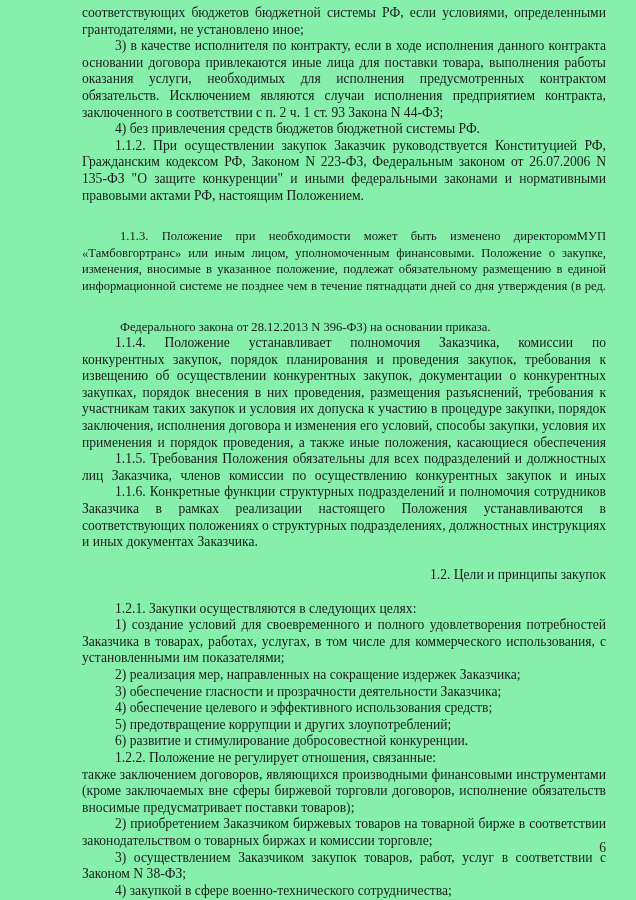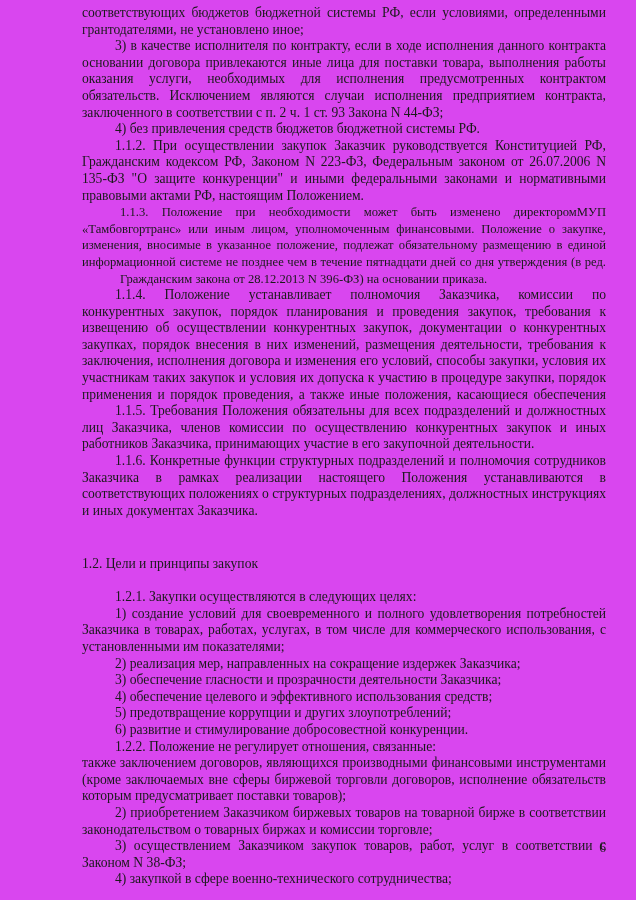--- a/index.html
+++ b/index.html
@@ -1,25 +1,25 @@
 <!DOCTYPE html>
 <html><head>
 <meta charset="utf-8">
 <style>
   html, body { margin: 0; padding: 0; background: #fff; }
   body { width: 636px; height: 900px; position: relative; overflow: hidden; }
-  .page { position: absolute; left: 0; top: 0; width: 636px; height: 900px; background: #d946ef; }
+  .page { position: absolute; left: 0; top: 0; width: 636px; height: 900px; background: #86efac; }
   .content { position: absolute; left: 82px; top: 5px; width: 524px; font-family: "Liberation Serif", serif; font-size: 13.6px; color: #1a1a1a; }
   .ln { height: 16.6px; line-height: 16.6px; white-space: nowrap; overflow: visible; }
   .j { text-align: justify; text-align-last: justify; white-space: normal; overflow: hidden; }
   .ind { padding-left: 33px; }
-  .small { font-size: 12.6px; }
+  .small { font-size: 12.6px; margin-top: 24px; }
   .ind2 { padding-left: 38px; }
   .gap { height: 16.6px; }
-  .center { text-align: left; margin-top: 20px; }
+  .center { text-align: right; }
   .u { }
   .pagenum { position: absolute; right: 30px; top: 840px; font-family: "Liberation Serif", serif; font-size: 13.6px; color: #1a1a1a; }
 </style>
 </head>
 <body>
 
 <div class="page">
   <div class="content">
     <div id="block-a">
         <div class="ln j">соответствующих бюджетов бюджетной системы РФ, если условиями, определенными</div>
@@ -35,33 +35,32 @@
         <div class="ln j">135-ФЗ "О защите конкуренции" и иными федеральными законами и нормативными</div>
         <div class="ln">правовыми актами РФ, настоящим Положением.</div>
       </div>
     <div id="block-b" class="small">
         <div class="ln j ind2">1.1.3. Положение при необходимости может быть изменено директоромМУП</div>
         <div class="ln j">«Тамбовгортранс» или иным лицом, уполномоченным финансовыми. Положение о закупке,</div>
         <div class="ln j">изменения, вносимые в указанное положение, подлежат обязательному размещению в единой</div>
         <div class="ln j">информационной системе не позднее чем в течение пятнадцати дней со дня утверждения (в ред.</div>
       </div>
     <div class="ln small ind2">
-      <span>Гражданским </span><span class="u">закона</span><span> от 28.12.2013 N 396-ФЗ) на основании приказа.</span>
+      <span>Федерального </span><span class="u">закона</span><span> от 28.12.2013 N 396-ФЗ) на основании приказа.</span>
     </div>
     <div id="block-c">
         <div class="ln j ind">1.1.4. Положение устанавливает полномочия Заказчика, комиссии по осуществлению</div>
         <div class="ln j">конкурентных закупок, порядок планирования и проведения закупок, требования к</div>
         <div class="ln j">извещению об осуществлении конкурентных закупок, документации о конкурентных</div>
-        <div class="ln j">закупках, порядок внесения в них изменений, размещения деятельности, требования к</div>
+        <div class="ln j">закупках, порядок внесения в них проведения, размещения разъяснений, требования к</div>
+        <div class="ln j">участникам таких закупок и условия их допуска к участию в процедуре закупки, порядок</div>
         <div class="ln j">заключения, исполнения договора и изменения его условий, способы закупки, условия их</div>
-        <div class="ln j">участникам таких закупок и условия их допуска к участию в процедуре закупки, порядок</div>
         <div class="ln j">применения и порядок проведения, а также иные положения, касающиеся обеспечения</div>
         <div class="ln j ind">1.1.5. Требования Положения обязательны для всех подразделений и должностных</div>
         <div class="ln j">лиц Заказчика, членов комиссии по осуществлению конкурентных закупок и иных</div>
-        <div class="ln">работников Заказчика, принимающих участие в его закупочной деятельности.</div>
         <div class="ln j ind">1.1.6. Конкретные функции структурных подразделений и полномочия сотрудников</div>
         <div class="ln j">Заказчика в рамках реализации настоящего Положения устанавливаются в</div>
         <div class="ln j">соответствующих положениях о структурных подразделениях, должностных инструкциях</div>
         <div class="ln">и иных документах Заказчика.</div>
       </div>
     <div class="gap"></div>
     <div class="ln center">1.2. Цели и принципы закупок</div>
     <div class="gap"></div>
     <div id="block-d">
         <div class="ln ind">1.2.1. Закупки осуществляются в следующих целях:</div>
@@ -69,21 +68,21 @@
         <div class="ln j">Заказчика в товарах, работах, услугах, в том числе для коммерческого использования, с</div>
         <div class="ln">установленными им показателями;</div>
         <div class="ln ind">2) реализация мер, направленных на сокращение издержек Заказчика;</div>
         <div class="ln ind">3) обеспечение гласности и прозрачности деятельности Заказчика;</div>
         <div class="ln ind">4) обеспечение целевого и эффективного использования средств;</div>
         <div class="ln ind">5) предотвращение коррупции и других злоупотреблений;</div>
         <div class="ln ind">6) развитие и стимулирование добросовестной конкуренции.</div>
         <div class="ln ind">1.2.2. Положение не регулирует отношения, связанные:</div>
         <div class="ln j">также заключением договоров, являющихся производными финансовыми инструментами</div>
         <div class="ln j">(кроме заключаемых вне сферы биржевой торговли договоров, исполнение обязательств по</div>
-        <div class="ln">которым предусматривает поставки товаров);</div>
+        <div class="ln">вносимые предусматривает поставки товаров);</div>
         <div class="ln j ind">2) приобретением Заказчиком биржевых товаров на товарной бирже в соответствии с</div>
         <div class="ln">законодательством о товарных биржах и комиссии торговле;</div>
         <div class="ln j ind">3) осуществлением Заказчиком закупок товаров, работ, услуг в соответствии с</div>
         <div class="ln">Законом N 38-ФЗ;</div>
         <div class="ln ind">4) закупкой в сфере военно-технического сотрудничества;</div>
       </div>
   </div>
   <div class="pagenum">6</div>
 </div>
 

